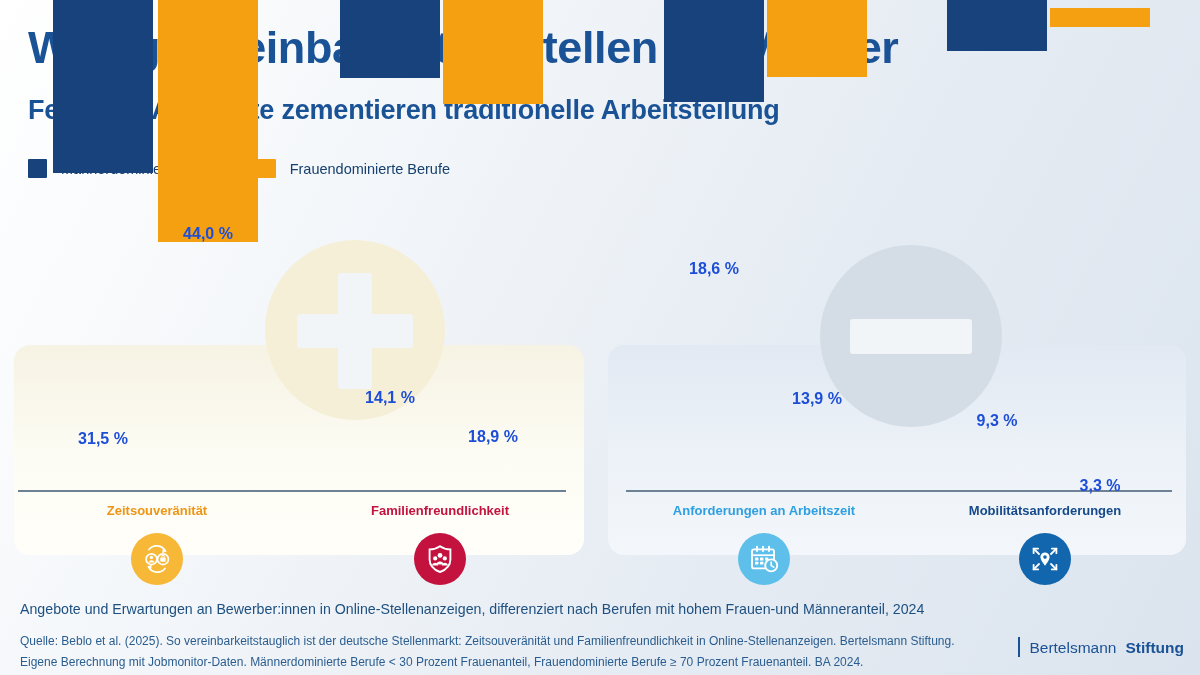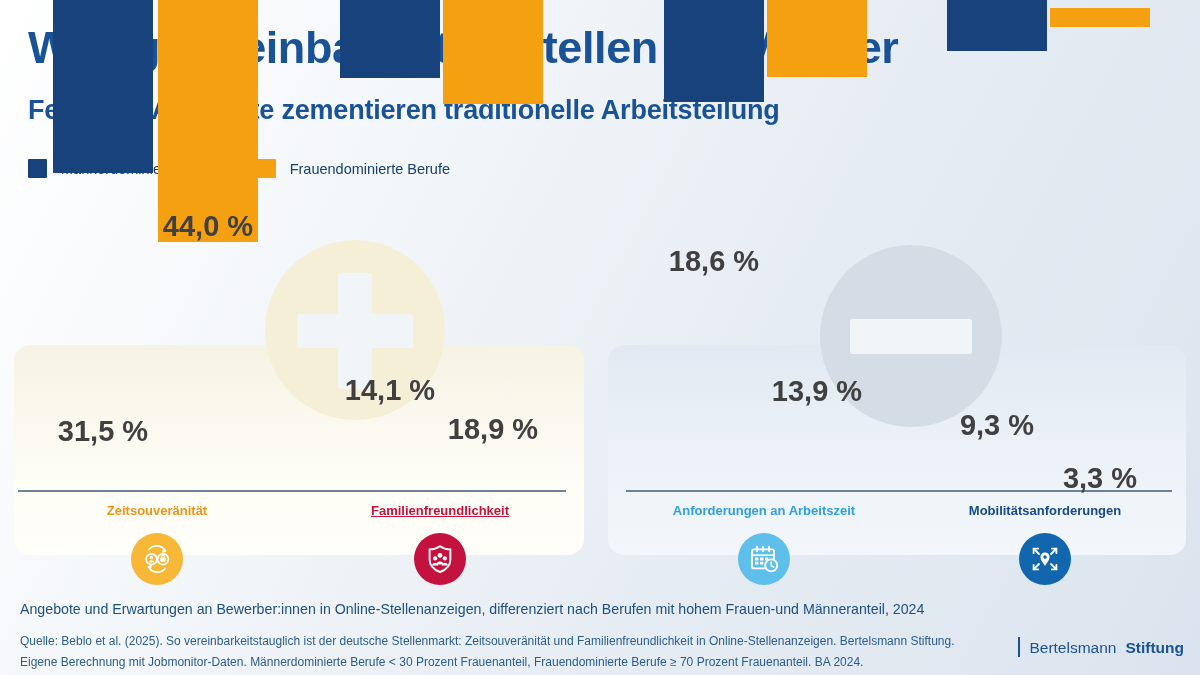--- a/index.html
+++ b/index.html
@@ -59,21 +59,21 @@
   .baseline{position:absolute;height:1.5px;background:#6e8296;}
   #baseline-left{left:18px;top:490px;width:548px;}
   #baseline-right{left:626px;top:490px;width:546px;}
 
   .barbox{position:absolute;width:100px;bottom:0;}
   .bar-rect{width:100%;}
   .bar-rect.navy{background:#17427c;}
   .bar-rect.orange{background:#f5a011;}
   .bar-value{
     position:absolute;left:50%;transform:translateX(-50%);
-    font-size:29px;font-weight:bold;color:#404040;white-space:nowrap;
+    font-size:16px;font-weight:bold;color:#1d4ed8;white-space:nowrap;
   }
 
   
   .cat-label{
     position:absolute;font-size:13px;font-weight:bold;white-space:nowrap;
     transform:translateX(-50%);
   }
   .cat-icon{
     position:absolute;width:52px;height:52px;border-radius:50%;
     transform:translateX(-50%);
@@ -159,21 +159,21 @@
     <div class="bar-value" style="bottom:107px;">18,6 %</div>
     <div class="bar-rect navy" style="height:102px;"></div>
   </div>
 
   <div class="barbox" style="left:767px;top:0;height:490px;">
     <div class="bar-value" style="bottom:82px;">13,9 %</div>
     <div class="bar-rect orange" style="height:77px;"></div>
   </div>
 
   <div class="barbox" style="left:947px;top:0;height:490px;">
-    <div class="bar-value" style="bottom:48px;">9,3 %</div>
+    <div class="bar-value" style="bottom:60px;">9,3 %</div>
     <div class="bar-rect navy" style="height:51px;"></div>
   </div>
 
   <div class="barbox" style="left:1050px;top:8px;height:511px;">
     <div class="bar-value" style="bottom:24px;">3,3 %</div>
     <div class="bar-rect orange" style="height:19px;"></div>
   </div>
 
   <div class="cat-label" style="left:157px;top:503px;color:#ee9514;">Zeitsouveränität</div>
   <div class="cat-icon" style="left:157px;top:533px;background:#f7b737;">
@@ -184,21 +184,21 @@
       <path d="M11 28.4 L7.7 24.6 L11.8 22.8" fill="#ffffff" stroke="none"></path>
       <circle cx="11.5" cy="17.2" r="5.4" fill="none"></circle>
       <circle cx="11.5" cy="15.4" r="1.7" fill="#ffffff" stroke="none"></circle>
       <path d="M8.3 20.4 a3.5 3.5 0 0 1 6.4 0" fill="#ffffff" stroke="none"></path>
       <circle cx="23" cy="17.2" r="5.4" fill="none"></circle>
       <rect x="20.3" y="15.6" width="5.4" height="4.1" rx="0.7" fill="#ffffff" stroke="none"></rect>
       <path d="M21.8 15.6 v-1.1 a1.2 1.2 0 0 1 2.4 0 v1.1" fill="none" stroke-width="1.1"></path>
     </svg>
   </div>
 
-  <div class="cat-label" style="left:440px;top:503px;color:#c4123f;text-decoration:underline;">Familienfreundlichkeit</div>
+  <div class="cat-label" style="left:440px;top:503px;color:#c4123f;">Familienfreundlichkeit</div>
   <div class="cat-icon" style="left:440px;top:533px;background:#c4123f;">
     <svg width="32" height="32" viewBox="0 0 32 32" fill="none">
       <path d="M16 3.2 C12 6 8.2 6.4 5.6 6.4 v10 c0 6.4 5.2 10.6 10.4 12.6 5.2-2 10.4-6.2 10.4-12.6 v-10 c-2.6 0-6.4-.4-10.4-3.2z" fill="none" stroke="#ffffff" stroke-width="1.9"></path>
       <circle cx="16" cy="12.4" r="2.4" fill="#ffffff"></circle>
       <circle cx="11.2" cy="15.4" r="2.1" fill="#ffffff"></circle>
       <circle cx="20.8" cy="15.4" r="2.1" fill="#ffffff"></circle>
       <path d="M12.2 21.6 a3.9 3.9 0 0 1 7.6 0 z" fill="#ffffff"></path>
       <path d="M7.8 22.4 a3.4 3.4 0 0 1 6.6 0 z" fill="#ffffff"></path>
       <path d="M17.6 22.4 a3.4 3.4 0 0 1 6.6 0 z" fill="#ffffff"></path>
     </svg>

